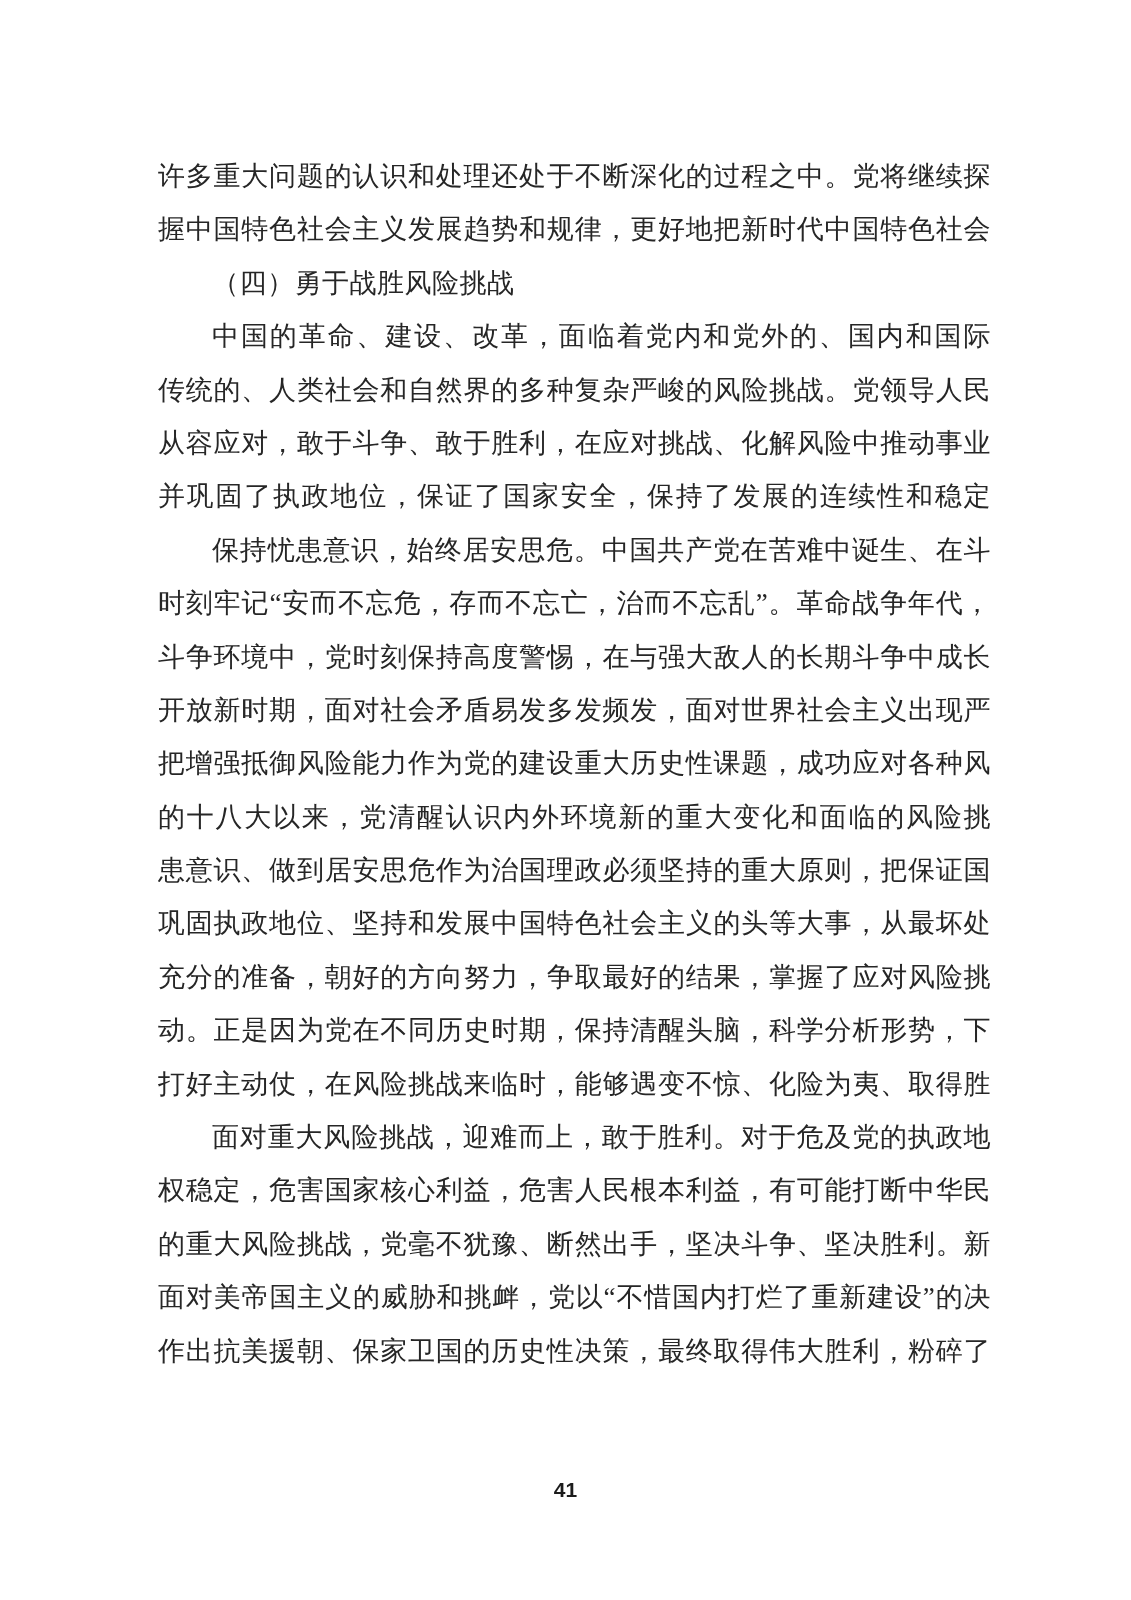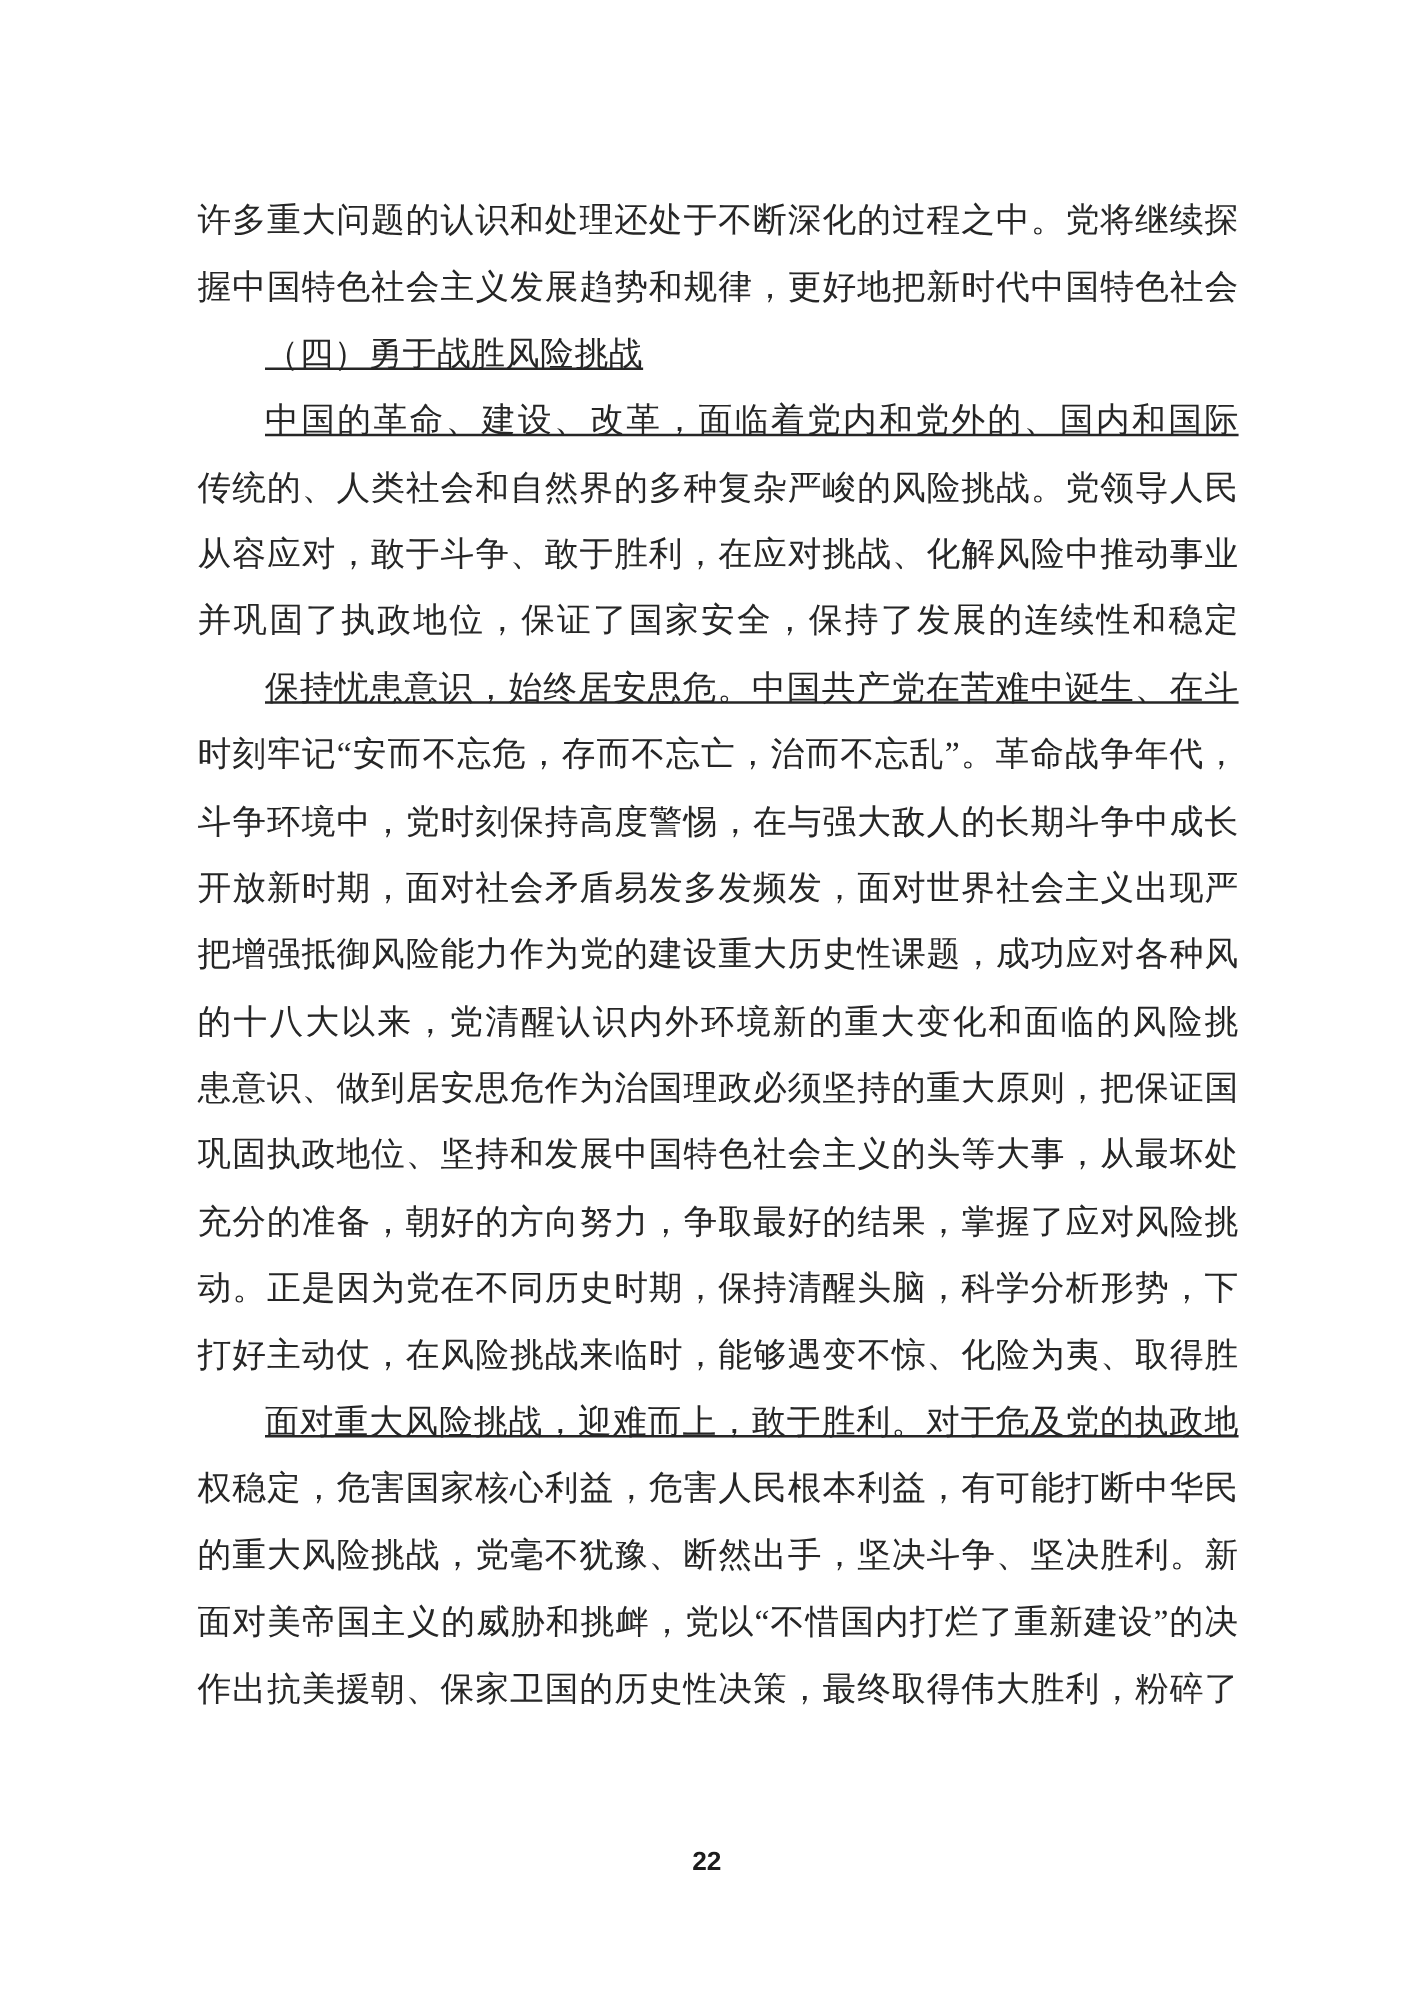--- a/index.html
+++ b/index.html
@@ -30,21 +30,20 @@
     text-align: justify;
     text-align-last: left;
     overflow: hidden;
     white-space: normal;
   }
   .line.fill {
     text-align-last: justify;
   }
   .line.indent {
     text-indent: 2em;
-    text-decoration: underline;
   }
   .line.heading {
     font-weight: normal;
   }
   .page-number {
     position: absolute;
     left: 0;
     width: 100%;
     top: 1478px;
     text-align: center;
@@ -76,14 +75,14 @@
       <div class="line fill">巩固执政地位、坚持和发展中国特色社会主义的头等大事，从最坏处着眼，做最</div>
       <div class="line fill">充分的准备，朝好的方向努力，争取最好的结果，掌握了应对风险挑战的战略主</div>
       <div class="line fill">动。正是因为党在不同历史时期，保持清醒头脑，科学分析形势，下好先手棋、</div>
       <div class="line">打好主动仗，在风险挑战来临时，能够遇变不惊、化险为夷、取得胜利。</div>
       <div class="line indent fill">面对重大风险挑战，迎难而上，敢于胜利。对于危及党的执政地位、国家政</div>
       <div class="line fill">权稳定，危害国家核心利益，危害人民根本利益，有可能打断中华民族复兴进程</div>
       <div class="line fill">的重大风险挑战，党毫不犹豫、断然出手，坚决斗争、坚决胜利。新中国成立后，</div>
       <div class="line fill">面对美帝国主义的威胁和挑衅，党以“不惜国内打烂了重新建设”的决心和气魄，</div>
       <div class="line fill">作出抗美援朝、保家卫国的历史性决策，最终取得伟大胜利，粉碎了侵略者陈兵</div>
     </div>
-  <div class="page-number">22</div>
+  <div class="page-number">41</div>
 </div>
 
 </body></html>

